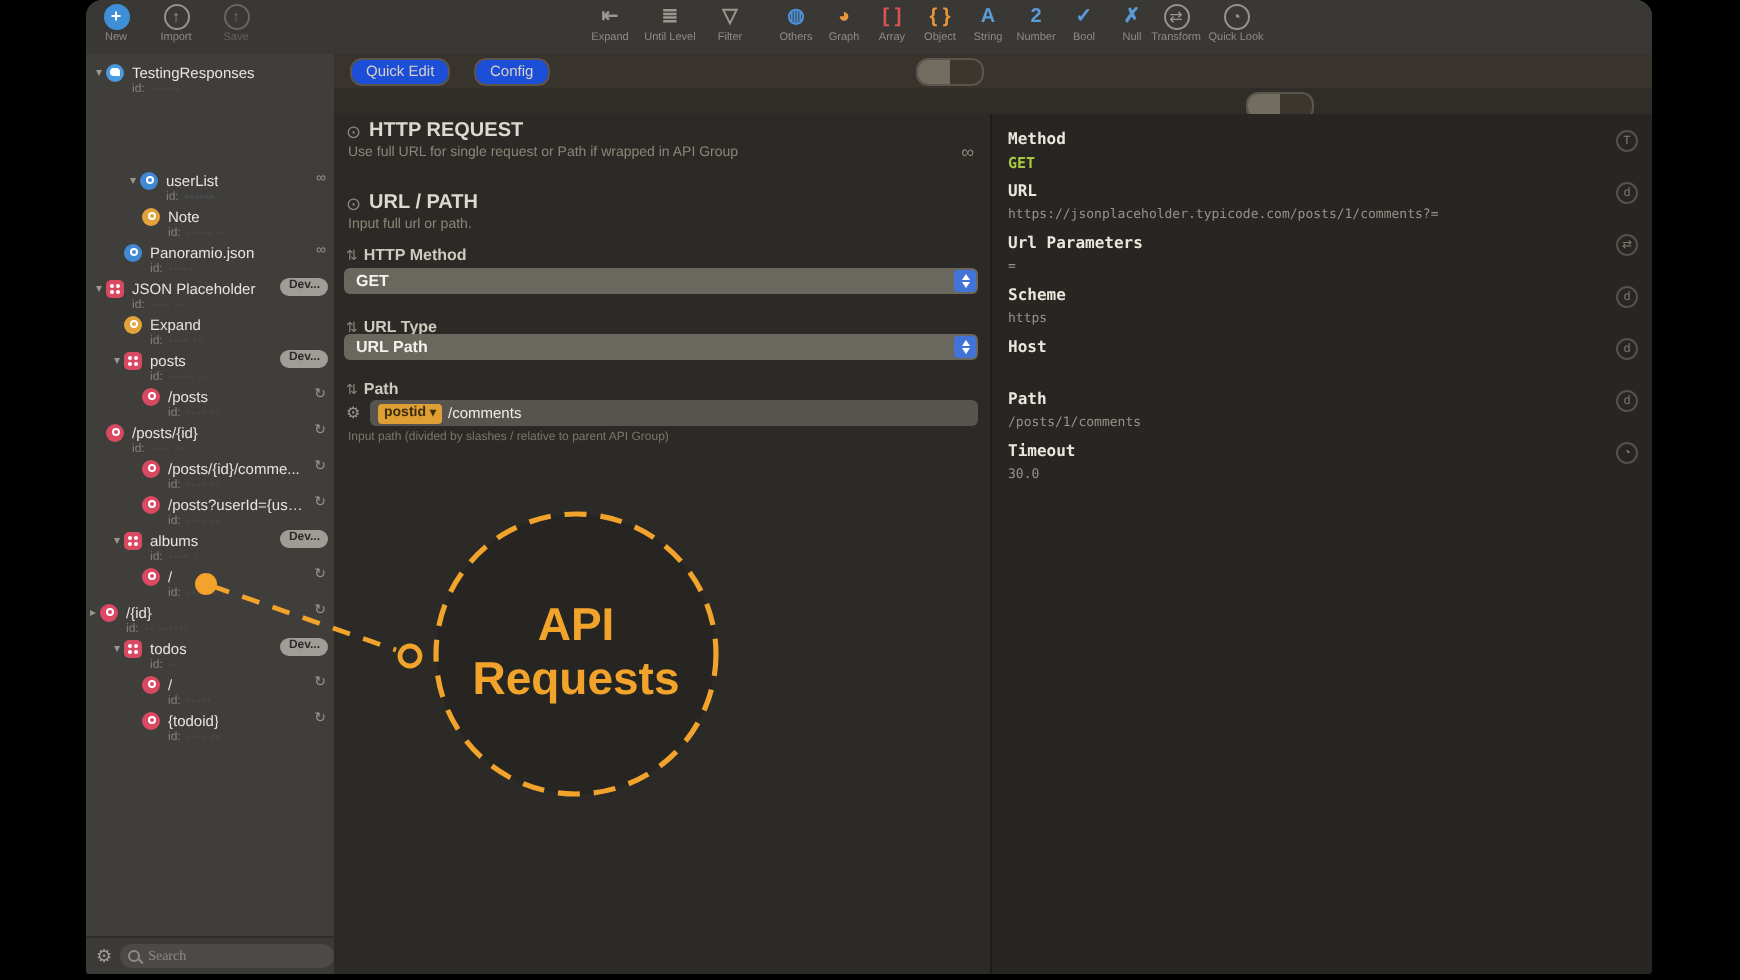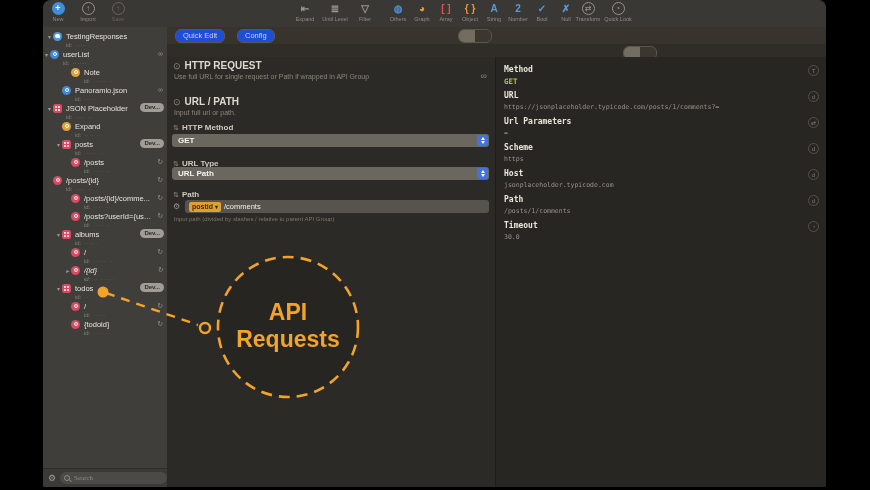--- a/index.html
+++ b/index.html
@@ -190,21 +190,21 @@
       <span class="s-disc">▾</span>
       <span class="s-ic ic-doc-blue"></span>
       <span class="s-label">TestingResponses</span>
 
     </div>
     <div class="s-row2">
       <span class="s-id-label">id:</span>
       <span class="s-id-val">······</span>
     </div>
   </div>
-          <div class="s-item blue" style="padding-left: 0;">
+          <div class="s-item blue" style="padding-left: 20px; margin-top: 36px;">
     <div class="s-row1">
       <span class="s-disc">▾</span>
       <span class="s-ic ic-circle-blue"></span>
       <span class="s-label">userList</span>
 
       <span class="s-trail">∞</span>
     </div>
     <div class="s-row2">
       <span class="s-id-label">id:</span>
       <span class="s-id-val">······</span>
@@ -344,21 +344,21 @@
       <span class="s-ic ic-circle-pink"></span>
       <span class="s-label">/</span>
 
       <span class="s-trail">↻</span>
     </div>
     <div class="s-row2">
       <span class="s-id-label">id:</span>
       <span class="s-id-val">······ ··</span>
     </div>
   </div>
-          <div class="s-item" style="padding-left: 21px; font-style: italic;">
+          <div class="s-item" style="">
     <div class="s-row1">
       <span class="s-disc">▸</span>
       <span class="s-ic ic-circle-pink"></span>
       <span class="s-label">/{id}</span>
 
       <span class="s-trail">↻</span>
     </div>
     <div class="s-row2">
       <span class="s-id-label">id:</span>
       <span class="s-id-val">·· ······</span>
@@ -501,21 +501,20 @@
     <div class="ir-val">=</div>
     <span class="ir-icon">⇄</span>
   </div>
             <div class="irow">
     <div class="ir-label">Scheme</div>
     <div class="ir-val">https</div>
     <span class="ir-icon">d</span>
   </div>
             <div class="irow">
     <div class="ir-label">Host</div>
-    <div class="ir-val">jsonplaceholder.typicode.com</div>
     <span class="ir-icon">d</span>
   </div>
             <div class="irow">
     <div class="ir-label">Path</div>
     <div class="ir-val">/posts/1/comments</div>
     <span class="ir-icon">d</span>
   </div>
             <div class="irow">
     <div class="ir-label">Timeout</div>
     <div class="ir-val">30.0</div>

